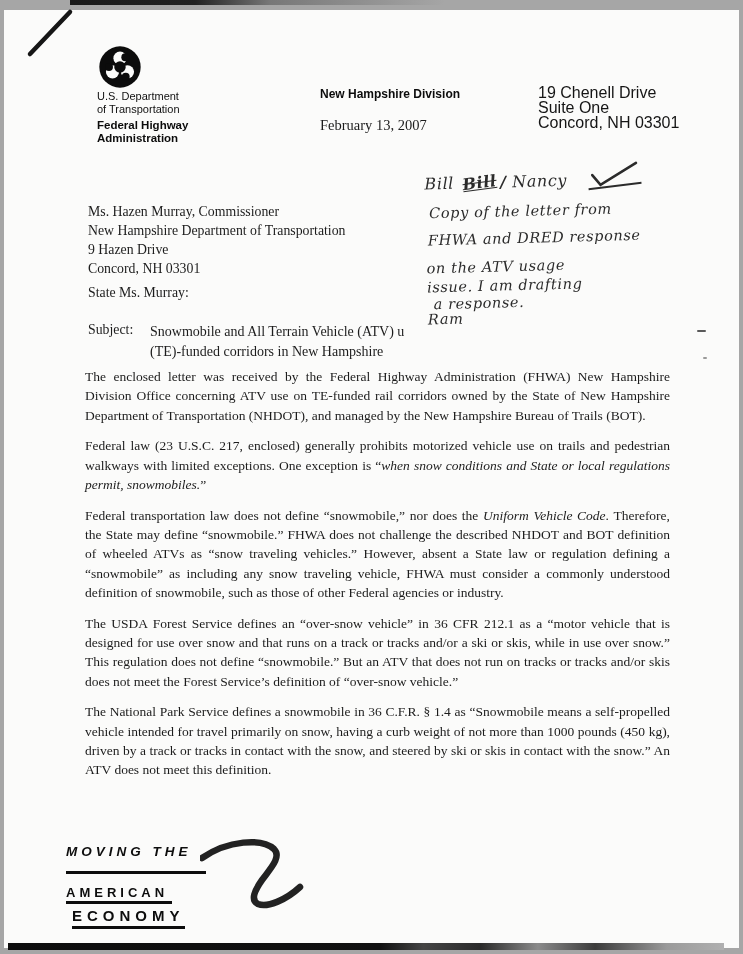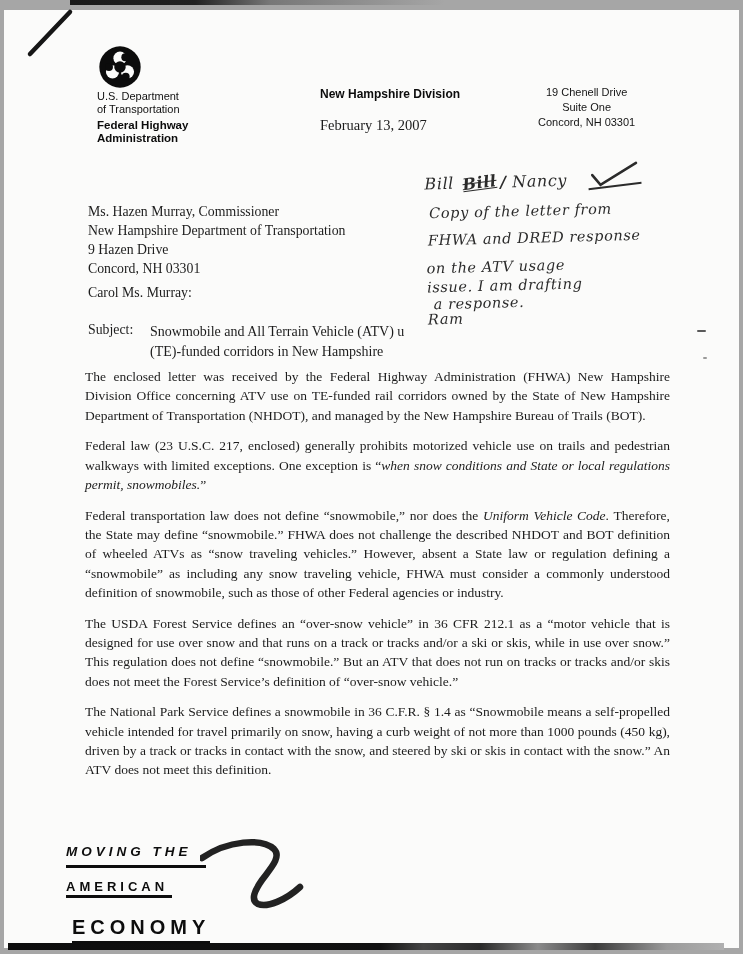--- a/index.html
+++ b/index.html
@@ -26,21 +26,21 @@
   .slash-mark{left:20px;top:4px;}
   .dot-logo{left:98px;top:45px;}
   .dept-lines{left:97px;top:90px;font-family:"Liberation Sans",sans-serif;
     font-size:11px;line-height:12.5px;color:#111;}
   .fhwa-lines{left:97px;top:119px;font-family:"Liberation Sans",sans-serif;
     font-size:11.5px;line-height:12.5px;font-weight:bold;color:#0c0c0c;}
   .division{left:320px;top:87px;font-family:"Liberation Sans",sans-serif;
     font-size:12px;font-weight:bold;color:#0c0c0c;}
   .date{left:320px;top:117px;font-size:14.5px;}
   .ret-address{left:538px;top:85px;font-family:"Liberation Sans",sans-serif;
-    font-size:11px;line-height:15px;color:#151515;text-align:center;}
+    font-size:16px;line-height:15px;color:#151515;}
 
   
   .annotation{left:424px;top:160px;width:268px;height:165px;
     font-family:"DejaVu Serif",serif;font-style:italic;color:#2b2b2b;
     font-size:14.5px;letter-spacing:0.6px;transform:rotate(-1.5deg);}
   .hw-line{position:absolute;white-space:nowrap;}
   .hw-l1{left:2px;top:2px;font-size:16px;}
   .hw-scratch{font-weight:bold;text-decoration:line-through underline;
     display:inline-block;transform:rotate(-6deg);margin:0 4px 0 8px;}
   .hw-sep{font-weight:bold;}
@@ -59,26 +59,26 @@
   .subject-lines{left:150px;top:322px;font-size:14px;line-height:20px;}
   .letter-body{left:85px;top:367px;width:585px;font-size:13.5px;line-height:19.3px;
     text-align:justify;}
   .letter-body p{margin:0 0 11.5px 0;}
   .letter-body .it{font-style:italic;}
 
   
   .footer-brand{left:66px;top:842px;font-family:"Liberation Sans",sans-serif;
     font-weight:bold;color:#0d0d0d;}
   .fb-line1{font-style:italic;font-size:13.5px;letter-spacing:4px;
-    border-bottom:3px solid #0d0d0d;padding-bottom:6px;display:inline-block;
+    border-bottom:3px solid #0d0d0d;padding-bottom:12px;display:inline-block;
     padding-right:14px;}
   .fb-line2{font-size:13px;letter-spacing:4px;border-bottom:3.5px solid #0d0d0d;
     padding-bottom:1px;display:inline-block;margin-top:11px;padding-right:4px;}
-  .fb-line3{font-size:20px;letter-spacing:5px;border-bottom:3.5px solid #0d0d0d;
-    padding-bottom:2px;display:inline-block;margin-top:18px;margin-left:6px;}
+  .fb-line3{font-size:15px;letter-spacing:5px;border-bottom:3.5px solid #0d0d0d;
+    padding-bottom:2px;display:inline-block;margin-top:3px;margin-left:6px;}
   .footer-scribble{left:200px;top:834px;}
 </style>
 </head>
 <body>
 
 <div class="page abs"></div>
 
 <div class="abs top-streak"></div>
 <div class="abs bottom-streak"></div>
 <div class="abs noise-dash" style="left:697px;top:330px;width:9px;height:2px;"></div>
@@ -136,21 +136,21 @@
   <div class="hw-line hw-l7">Ram</div>
 </div>
 
 <div class="abs recipient">
   <div>Ms. Hazen Murray, Commissioner</div>
   <div>New Hampshire Department of Transportation</div>
   <div>9 Hazen Drive</div>
   <div>Concord, NH 03301</div>
 </div>
 
-<div class="abs salutation">Carol Ms. Murray:</div>
+<div class="abs salutation">State Ms. Murray:</div>
 
 <div class="abs subject-label">Subject:</div>
 <div class="abs subject-lines">
   <div>Snowmobile and All Terrain Vehicle (ATV) u</div>
   <div>(TE)-funded corridors in New Hampshire</div>
 </div>
 
 <div class="abs letter-body">
     <p><span>The enclosed letter was received by the Federal Highway Administration (FHWA) New Hampshire Division Office concerning ATV use on TE-funded rail corridors owned by the State of New Hampshire Department of Transportation (NHDOT), and managed by the New Hampshire Bureau of Trails (BOT).</span></p>
     <p><span>Federal law (23 U.S.C. 217, enclosed) generally prohibits motorized vehicle use on trails and pedestrian walkways with limited exceptions.  One exception is “</span><span class="it">when snow conditions and State or local regulations permit, snowmobiles.</span><span>”</span></p>

